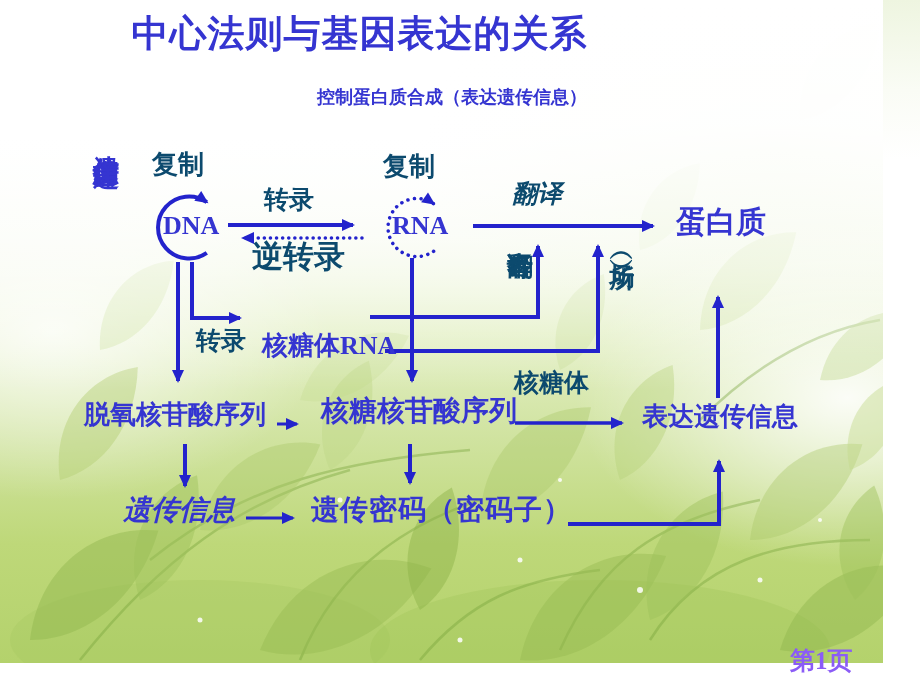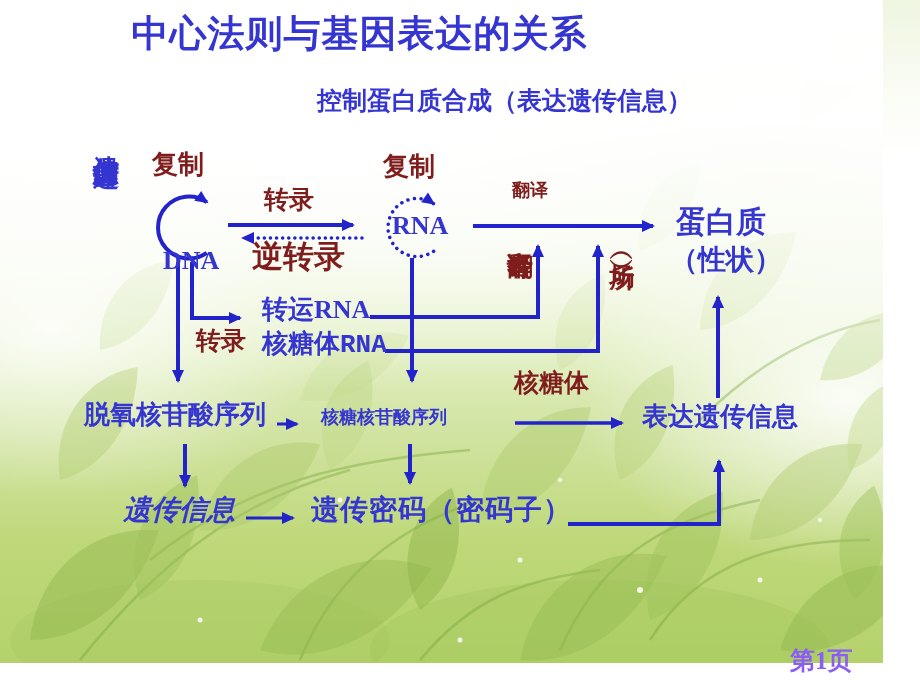--- a/index.html
+++ b/index.html
@@ -25,25 +25,25 @@
                                rgba(255,255,255,0.55) 68%, rgba(255,255,255,0) 100%);
   }
   .strip-right {
     left:883px; top:0; width:37px; height:691px;
     background:linear-gradient(to bottom, #eef5e0 0%, #fafcf5 90px, #ffffff 160px);
   }
   .strip-bottom { left:0; top:663px; width:883px; height:28px; background:#ffffff; }
   
   .txt { position:absolute; font-weight:bold; white-space:nowrap; line-height:1.06; }
   .blue { color:#3535d1; }
-  .red  { color:#7f1d1d; }
+  .red  { color:#0c4a6e; }
   .black{ color:#8b5cf6; }
   .vert { writing-mode:vertical-rl; }
   .title   { left:0; top:14px; width:719px; text-align:center; font-size:37px; letter-spacing:1px; }
-  .subtitle{ left:317px; top:88px; font-size:25px; }
+  .subtitle{ left:317px; top:88px; font-size:18px; }
   .arrows  { left:0; top:0; }
 </style>
 </head>
 <body>
 
 <div class="slide">
 
   <div class="abs bg"></div>
 
   <svg class="abs leaves" width="883" height="663" viewBox="0 0 883 663">
@@ -139,33 +139,31 @@
   </svg>
 
   <div class="txt blue title">中心法则与基因表达的关系</div>
   <div class="txt blue subtitle">控制蛋白质合成（表达遗传信息）</div>
   <div class="txt blue vert" style="left:92px; top:135px; font-size:26px; letter-spacing:1px;">遗传信息的传递</div>
 
   <div class="txt red" style="left:152px; top:151px; font-size:26px;">复制</div>
   <div class="txt red" style="left:383px; top:153px; font-size:26px;">复制</div>
   <div class="txt red" style="left:264px; top:187px; font-size:25px;">转录</div>
   <div class="txt red" style="left:252px; top:241px; font-size:31px;">逆转录</div>
-  <div class="txt red" style="left:512px; top:181px; font-size:18px;">翻译</div>
+  <div class="txt red" style="left:512px; top:181px; font-size:25px;font-style:italic;">翻译</div>
   <div class="txt red" style="left:196px; top:328px; font-size:25px;">转录</div>
   <div class="txt red vert" style="left:506px; top:232px; font-size:26px;">翻译者</div>
   <div class="txt red vert" style="left:608px; top:244px; font-size:25px;">（场所）</div>
   <div class="txt red" style="left:514px; top:370px; font-size:25px;">核糖体</div>
 
-  <div class="txt blue" style="left:163px; top:212px; font-size:26px;margin-top:35px;">DNA</div>
+  <div class="txt blue" style="left:163px; top:212px; font-size:26px;">DNA</div>
   <div class="txt blue" style="left:392px; top:212px; font-size:26px;">RNA</div>
   <div class="txt blue" style="left:676px; top:206px; font-size:30px;">蛋白质</div>
-  <div class="txt blue" style="left:670px; top:245px; font-size:28px;">（性状）</div>
-  <div class="txt blue" style="left:262px; top:296px; font-size:26px;">转运RNA</div>
-  <div class="txt blue" style="left:262px; top:332px; font-size:26px;font-family:Liberation Mono, monospace;">核糖体RNA</div>
+  <div class="txt blue" style="left:262px; top:332px; font-size:26px;">核糖体RNA</div>
   <div class="txt blue" style="left:84px; top:401px; font-size:26px;text-align:center;">脱氧核苷酸序列</div>
-  <div class="txt blue" style="left:321px; top:408px; font-size:18px;">核糖核苷酸序列</div>
+  <div class="txt blue" style="left:321px; top:396px; font-size:28px;">核糖核苷酸序列</div>
   <div class="txt blue" style="left:642px; top:403px; font-size:26px;">表达遗传信息</div>
   <div class="txt blue" style="left:123px; top:495px; font-size:28px;font-style:italic;">遗传信息</div>
   <div class="txt blue" style="left:311px; top:495px; font-size:28px; letter-spacing:1px;">遗传密码（密码子）</div>
 
   <div class="txt black" style="left:790px; top:648px; font-size:25px;">第1页</div>
 
 </div>
 
 </body></html>

